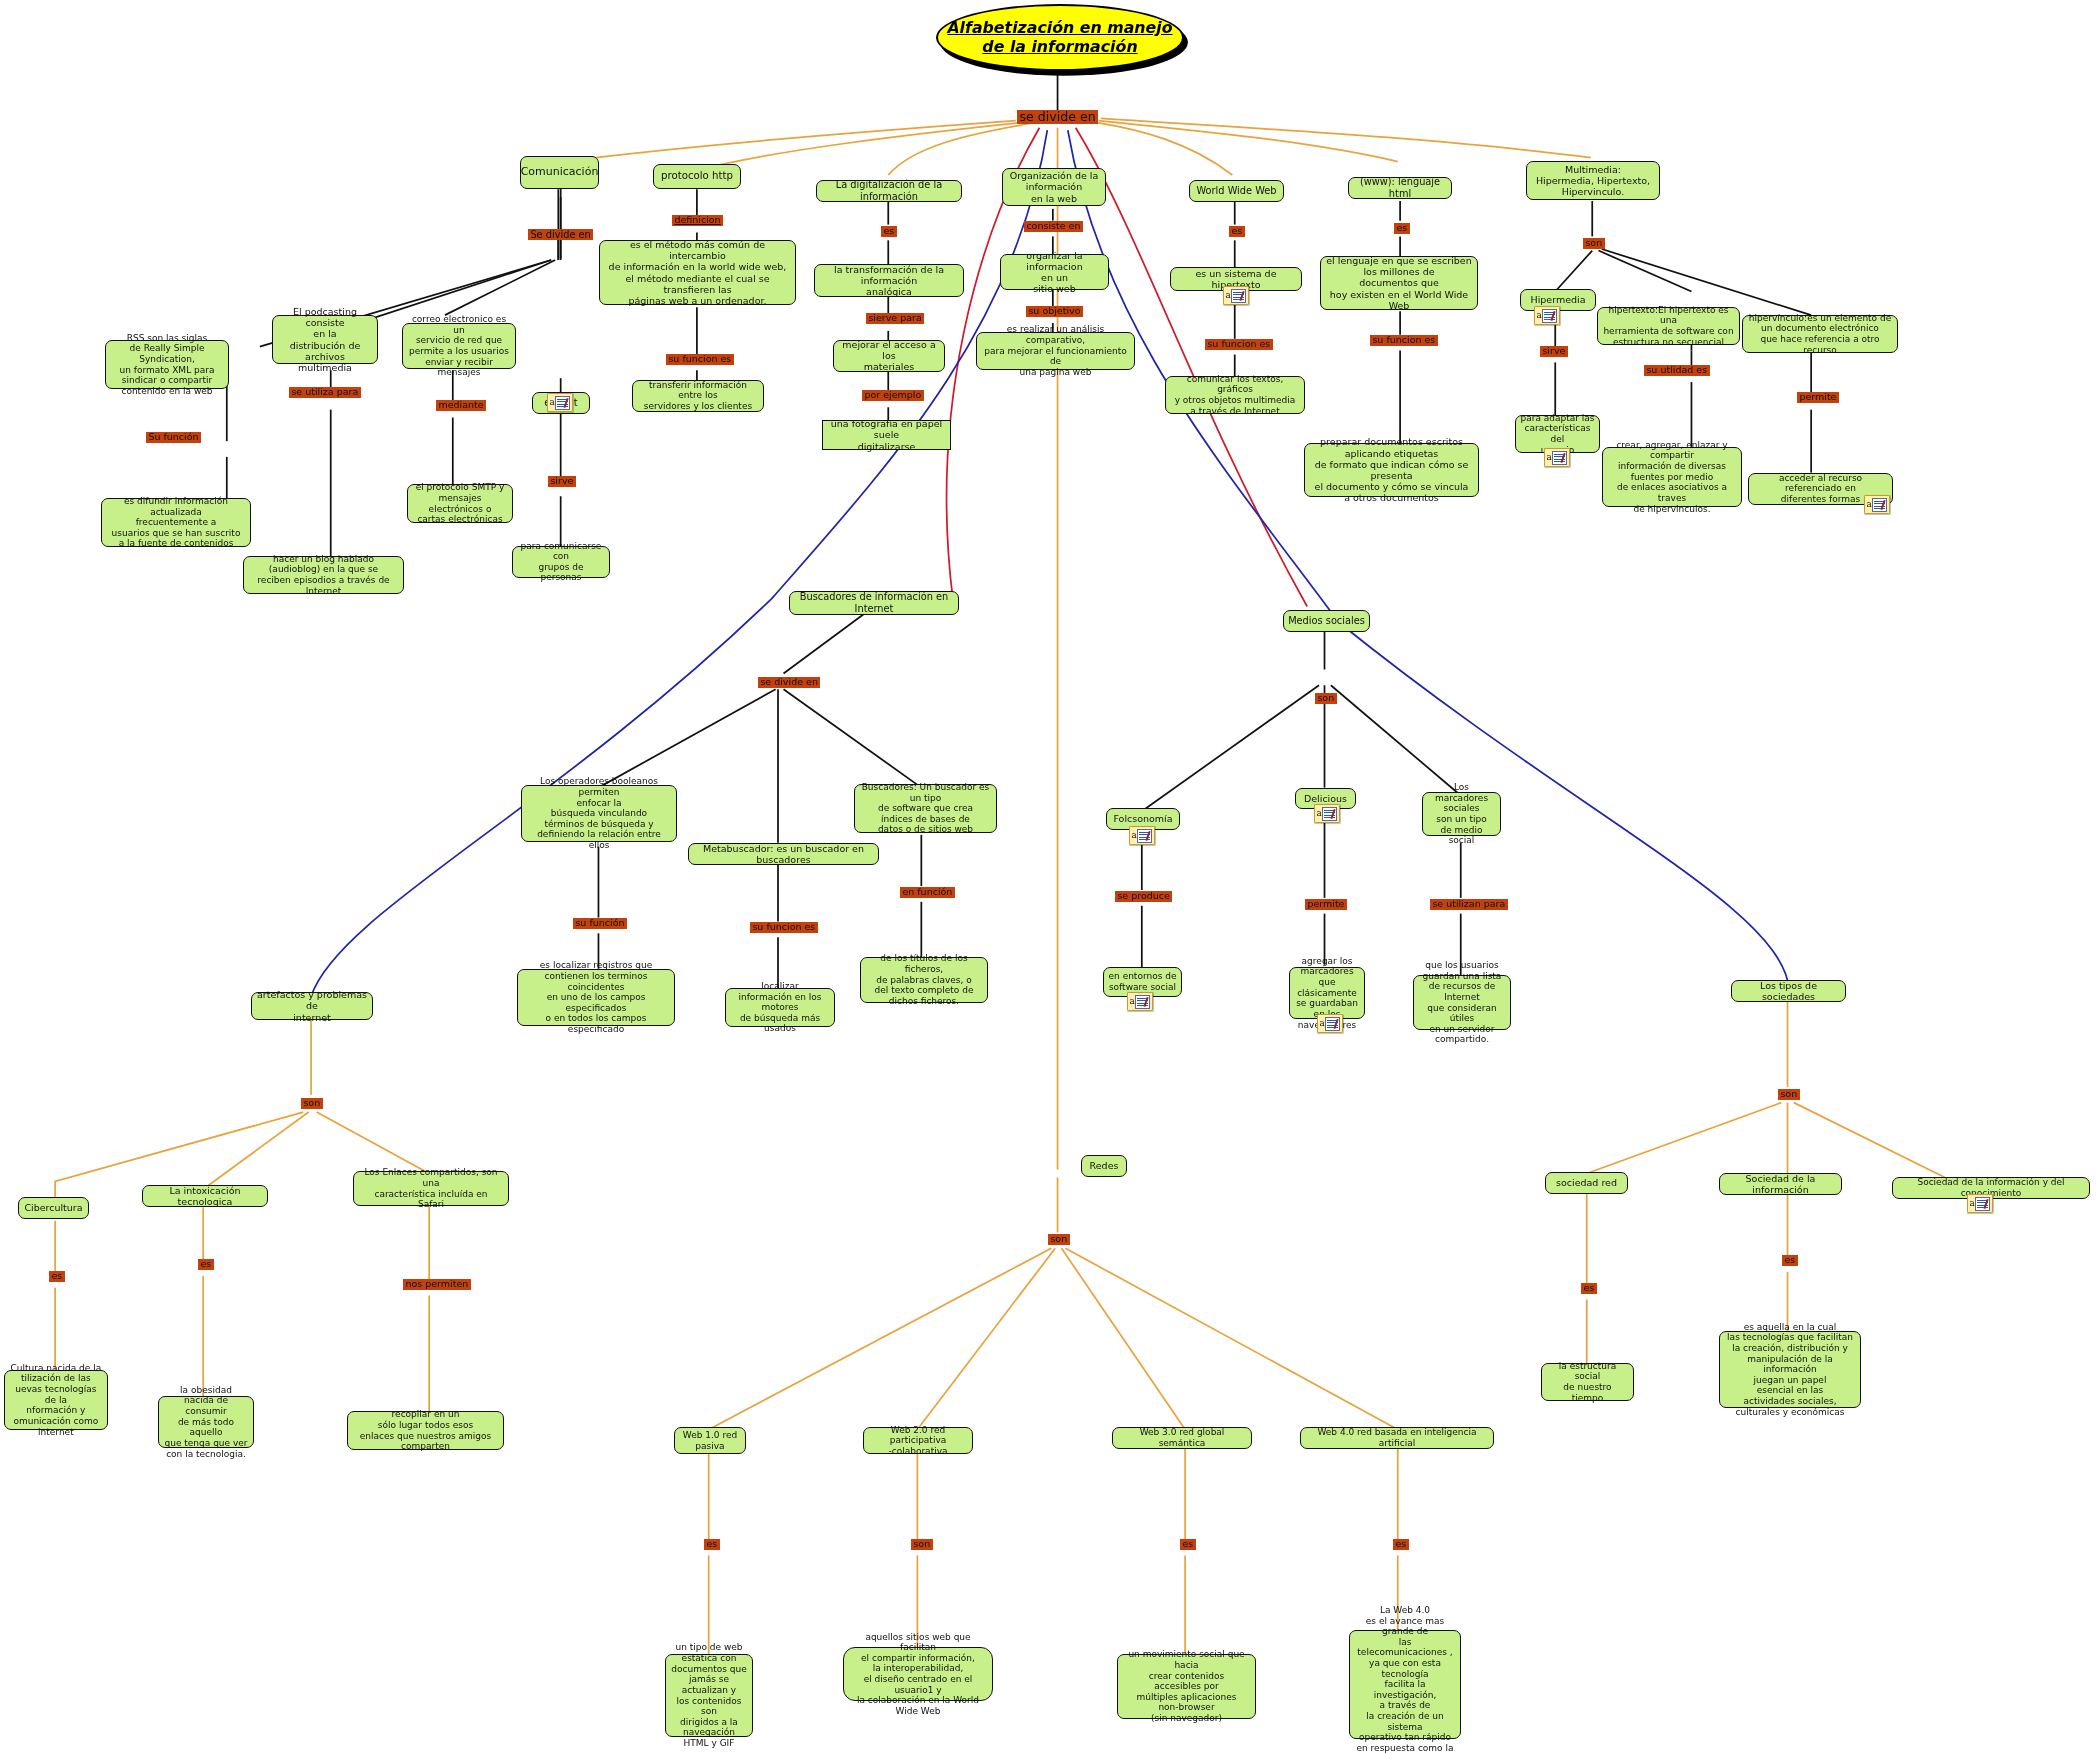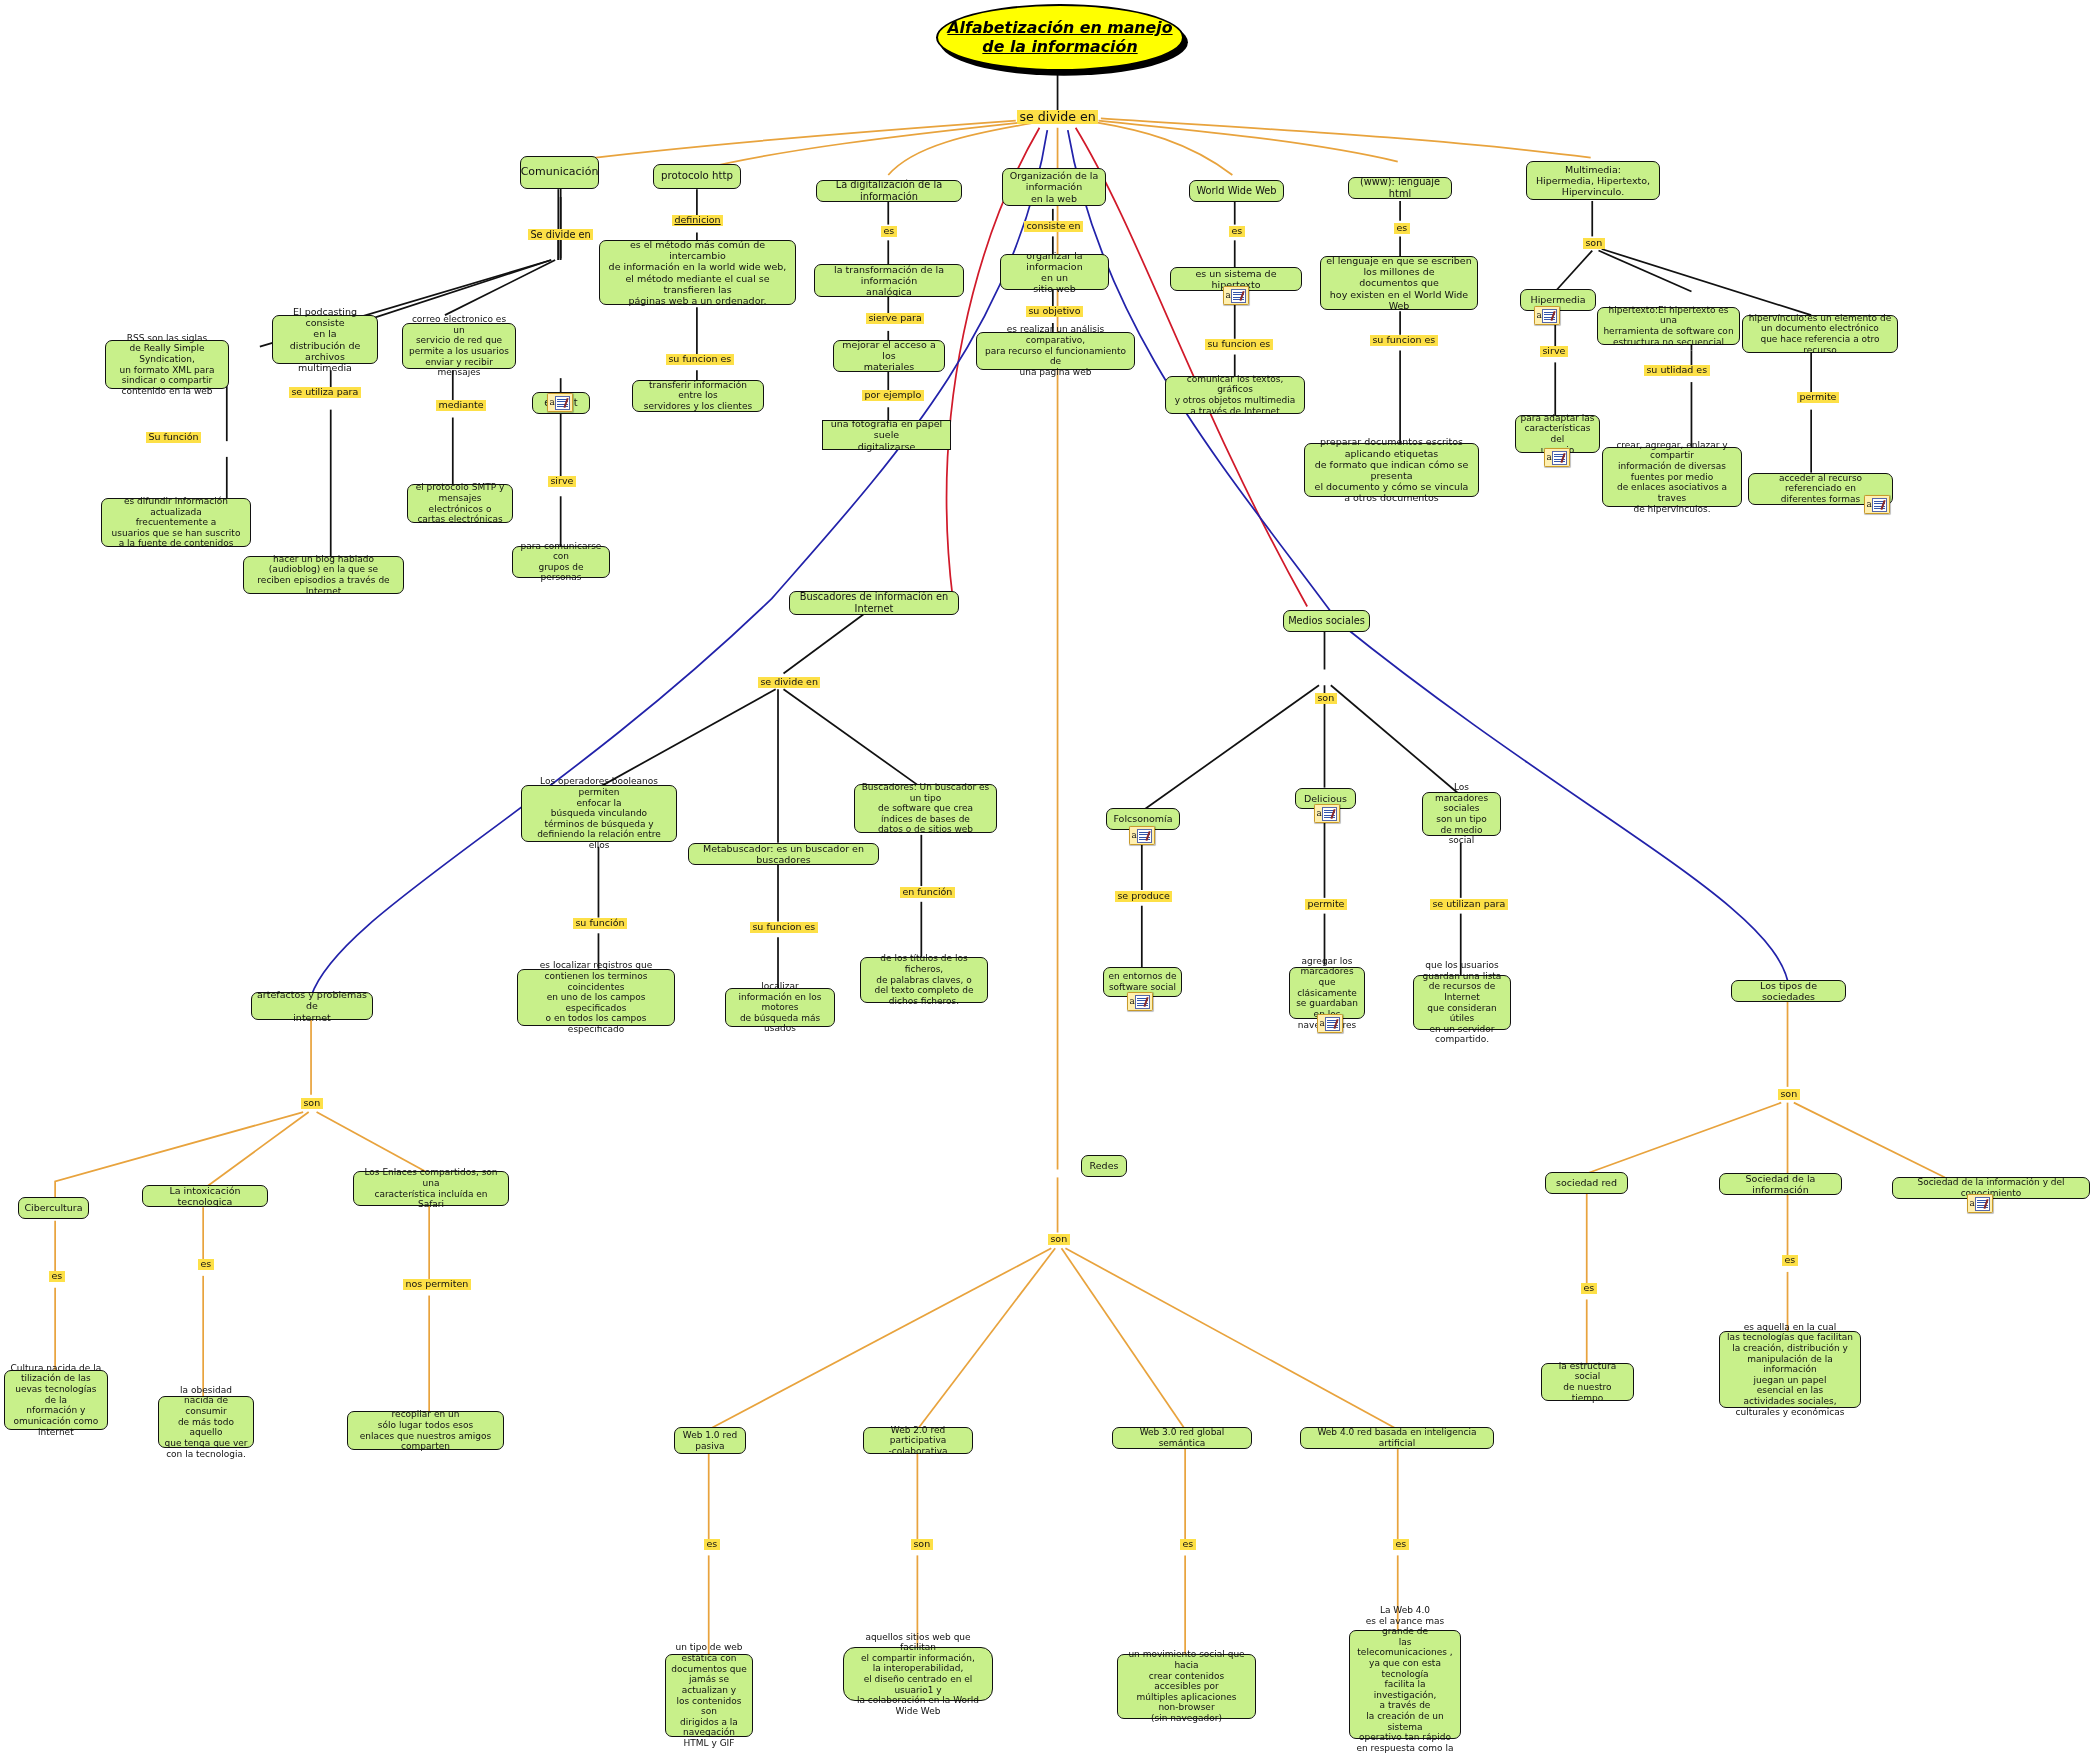--- a/index.html
+++ b/index.html
@@ -7,21 +7,21 @@
   #map{position:relative;width:2097px;height:1754px;overflow:hidden;background:#fff;}
   #edges{position:absolute;left:0;top:0;width:2097px;height:1754px;pointer-events:none;}
   .node{position:absolute;background:#c8f08a;border:1.3px solid #111;border-radius:7px;
         box-sizing:border-box;display:flex;align-items:center;justify-content:center;
         text-align:center;color:#111;line-height:1.18;padding:2.4px 3.9px;white-space:pre-line;}
   .node.sq{border-radius:0;}
   .title-node{position:absolute;background:#ffff00;border:2.4px solid #000;border-radius:50%;
         display:flex;align-items:center;justify-content:center;text-align:center;
         font-weight:bold;font-style:italic;text-decoration:underline;
         box-shadow:3.9px 4.7px 0 0 #000;}
-  .lbl{position:absolute;background:#fde047;color:#111;padding:0px 2.4px;white-space:nowrap;
+  .lbl{position:absolute;background:#c2410c;color:#111;padding:0px 2.4px;white-space:nowrap;
        box-sizing:border-box;line-height:1.15;}
   .note{position:absolute;width:23.6px;height:17.3px;background:#fff0b0;border:1px solid #c89a2a;
         border-radius:1.6px;box-shadow:0.8px 0.8px 0.8px rgba(0,0,0,.25);
         display:flex;align-items:center;justify-content:center;gap:0.8px;overflow:hidden;}
   .note .a{font-size:8.7px;color:#111;line-height:1;font-family:"DejaVu Serif",serif;}
   .note .pad{width:12.6px;height:11.8px;background:#fff;border:0.8px solid #5566aa;position:relative;}
   .note .pad i{position:absolute;left:0.8px;right:0.8px;height:0.8px;background:#3355aa;}
   .note .pen{position:absolute;right:1.6px;top:0.8px;width:2.4px;height:10.2px;background:#8b2b2b;
         transform:rotate(20deg);}
 </style>
@@ -270,21 +270,21 @@
 información
 en la web</span></div>
 <div class="lbl" style="left:1024px;top:221px;font-size:9.5px;">consiste en</div>
 <div class="node" style="left:1000px;top:254px;width:109px;height:36px;font-size:9.5px;">
   <span>organizar la informacion
 en un
 sitio web</span></div>
 <div class="lbl" style="left:1026px;top:306px;font-size:9.5px;">su objetivo</div>
 <div class="node" style="left:976px;top:332px;width:159px;height:38px;font-size:9px;">
   <span>es realizar un análisis comparativo,
-para recurso el funcionamiento de
+para mejorar el funcionamiento de
 una pagina web</span></div>
 
 <div class="node" style="left:1189px;top:180px;width:95px;height:22px;font-size:9.8px;">
   <span>World Wide Web</span></div>
 <div class="lbl" style="left:1229px;top:226px;font-size:9.5px;">es</div>
 <div class="node" style="left:1170px;top:267px;width:132px;height:23.6px;font-size:9.5px;">
   <span>es un sistema de hipertexto</span></div>
 <div class="note" style="left:1223px;top:286px;">
   <span class="a">a</span>
   <span class="pad">

